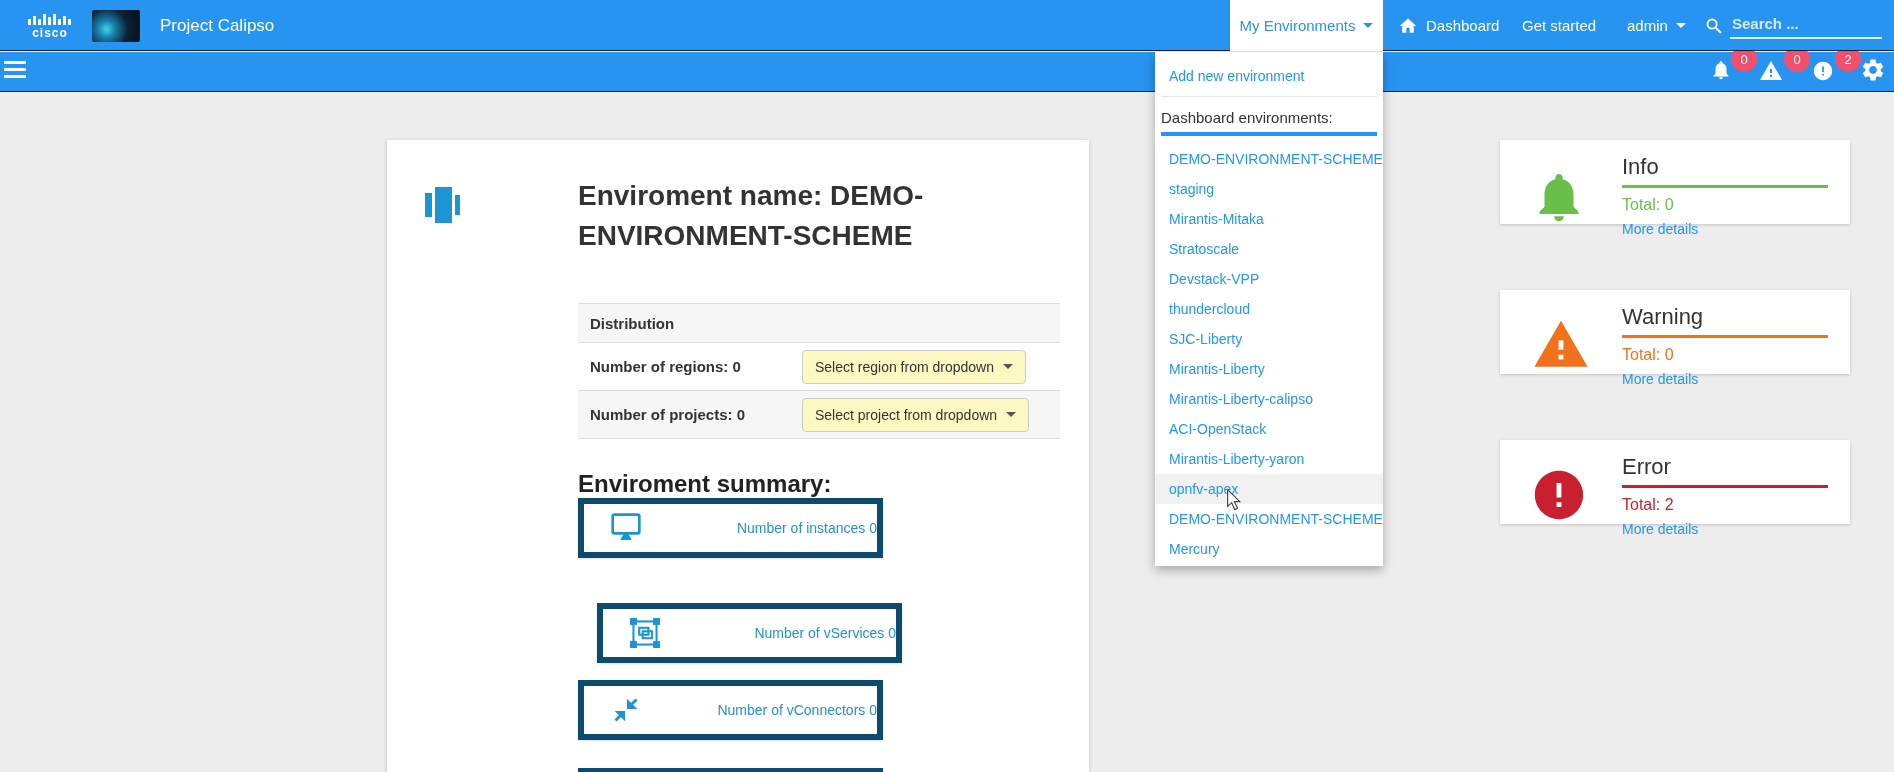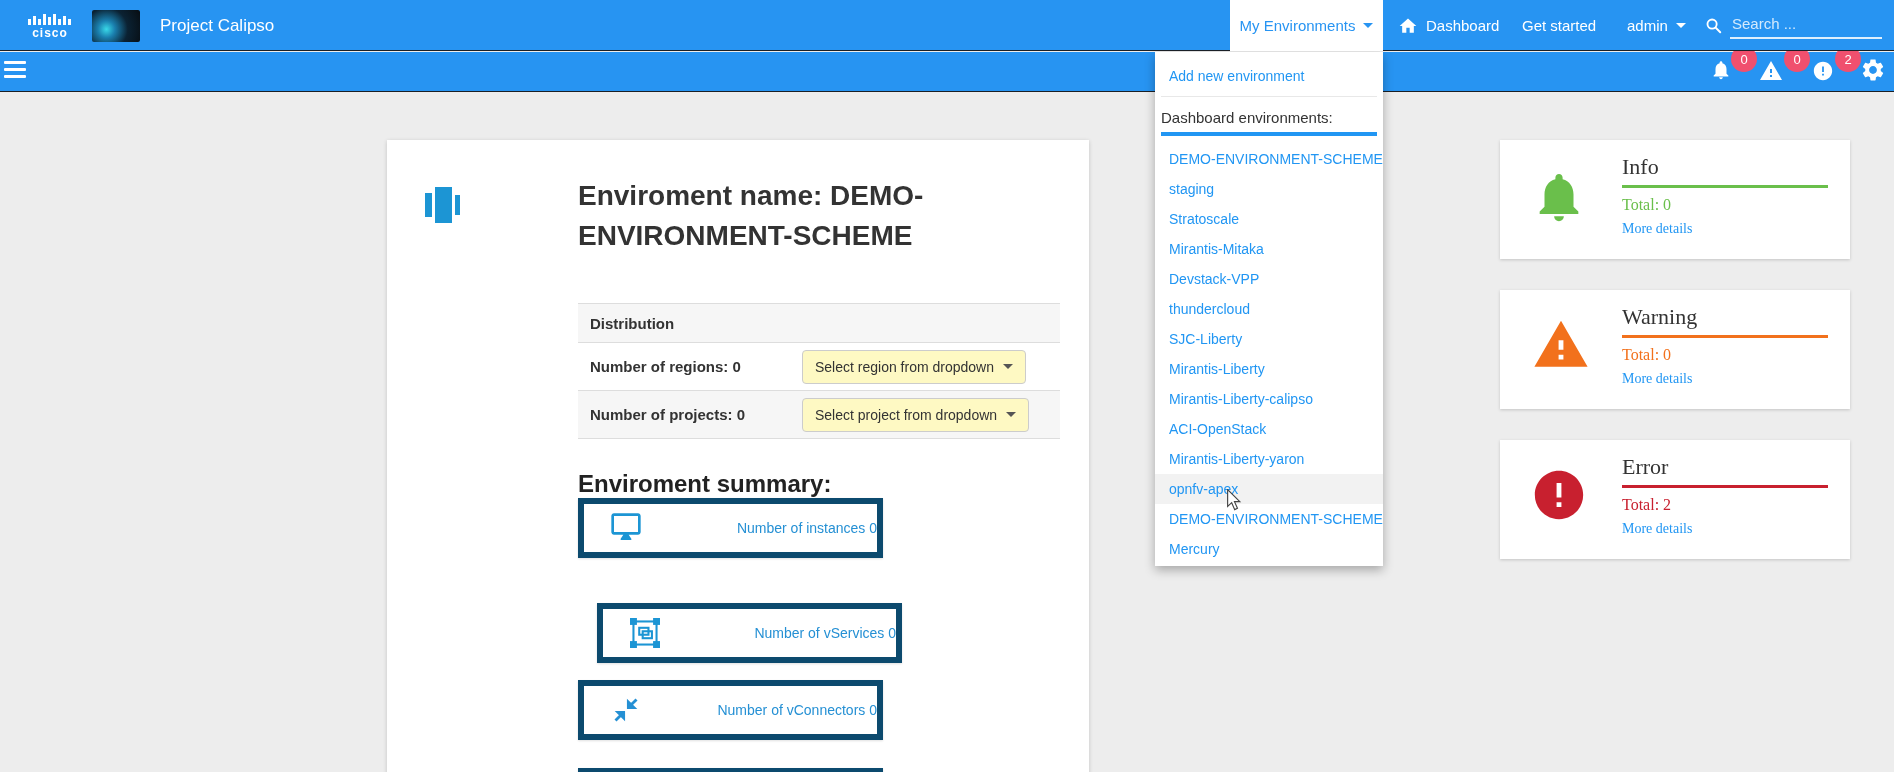--- a/index.html
+++ b/index.html
@@ -24,21 +24,21 @@
   .nav-admin { left:1627px; }
 
   .caret { width:0; height:0; border-left:5px solid transparent; border-right:5px solid transparent;
            border-top:5px solid #fff; display:inline-block; }
   .caret.blue { border-top-color:#2794f2; }
   .caret.dark { border-top-color:#555; }
 
   .searchbox { position:absolute; left:1705px; top:0; height:51px; display:flex; align-items:center; gap:8px; }
   .searchbox input { width:152px; background:transparent; border:none; outline:none;
                      border-bottom:2px solid rgba(255,255,255,.85); color:#fff; font-size:15px;
-                     padding:3px 2px 5px; font-family:"Liberation Sans", sans-serif; }
+                     padding:3px 2px 5px; font-family:"Liberation Sans", sans-serif;font-weight:bold; }
   .searchbox input::placeholder { color:rgba(255,255,255,.8); }
 
   
   .subnav { position:absolute; left:0; top:52px; width:1894px; height:40px;
             background:#2794f2; border-bottom:1px solid #1b2026; z-index:5; }
   .hamburger { position:absolute; left:4px; top:9px; width:22px; cursor:pointer; }
   .hamburger span { display:block; height:3px; background:#fff; margin-bottom:4px; border-radius:1px; }
   .alert-icon { position:absolute; cursor:pointer; }
   .badge { position:absolute; width:26px; height:26px; border-radius:50%; background:#f0506e;
            color:#fff; font-size:13px; display:flex; align-items:center; justify-content:center; z-index:6; }
@@ -75,22 +75,22 @@
   .dd-divider { height:1px; background:#e8e8e8; margin:0 6px; }
   .dd-existing { padding:12px 6px 0; color:#333; font-size:15px; }
   .dd-underline { height:4px; background:#2196f3; margin:6px 6px 8px; }
   .dd-item { height:30px; line-height:30px; padding-left:14px; color:#2196f3; cursor:pointer;
              white-space:nowrap; overflow:hidden; }
   .dd-item.hovered { background:#f2f2f2; }
 
   .cursor { position:absolute; left:1226px; top:489px; z-index:40; pointer-events:none; }
 
   
-  .status-card { position:absolute; left:1500px; width:350px; height:119px; background:#fff;
-                 box-shadow:0 1px 3px rgba(0,0,0,.18);font-family:Liberation Serif, serif; }
+  .status-card { position:absolute; left:1500px; width:350px; height:84px; background:#fff;
+                 box-shadow:0 1px 3px rgba(0,0,0,.18); }
   .status-card .s-icn { position:absolute; left:30px; top:26px; }
   .status-card .s-body { position:absolute; left:122px; top:14px; width:206px; }
   .s-title { font-size:22px; color:#333; padding-bottom:5px; border-bottom:3px solid #999; }
   .s-total { font-size:16px; margin-top:8px; }
   .s-link { font-size:14px; color:#2196f3; margin-top:7px; cursor:pointer; }
   .card-info   .s-title { border-color:#6abf4b; }  .card-info   .s-total { color:#6abf4b; }
   .card-warn   .s-title { border-color:#f2711c; }  .card-warn   .s-total { color:#f2711c; }
   .card-error  .s-title { border-color:#c8202f; }  .card-error  .s-total { color:#c8202f; }
 </style>
 </head>
@@ -260,22 +260,22 @@
   <div class="sum-card" style="top:628px;"></div>
 </section>
 
 <div class="dropdown">
   <a class="dd-add">Add new environment</a>
   <div class="dd-divider"></div>
   <div class="dd-existing">Dashboard environments:</div>
   <div class="dd-underline"></div>
   <div class="dd-item">DEMO-ENVIRONMENT-SCHEME</div>
   <div class="dd-item">staging</div>
+  <div class="dd-item">Mirantis-Mitaka</div>
   <div class="dd-item">Stratoscale</div>
-  <div class="dd-item">Mirantis-Mitaka</div>
   <div class="dd-item">Devstack-VPP</div>
   <div class="dd-item">thundercloud</div>
   <div class="dd-item">SJC-Liberty</div>
   <div class="dd-item">Mirantis-Liberty</div>
   <div class="dd-item">Mirantis-Liberty-calipso</div>
   <div class="dd-item">ACI-OpenStack</div>
   <div class="dd-item">Mirantis-Liberty-yaron</div>
   <div class="dd-item hovered">opnfv-apex</div>
   <div class="dd-item">DEMO-ENVIRONMENT-SCHEME</div>
   <div class="dd-item">Mercury</div>

